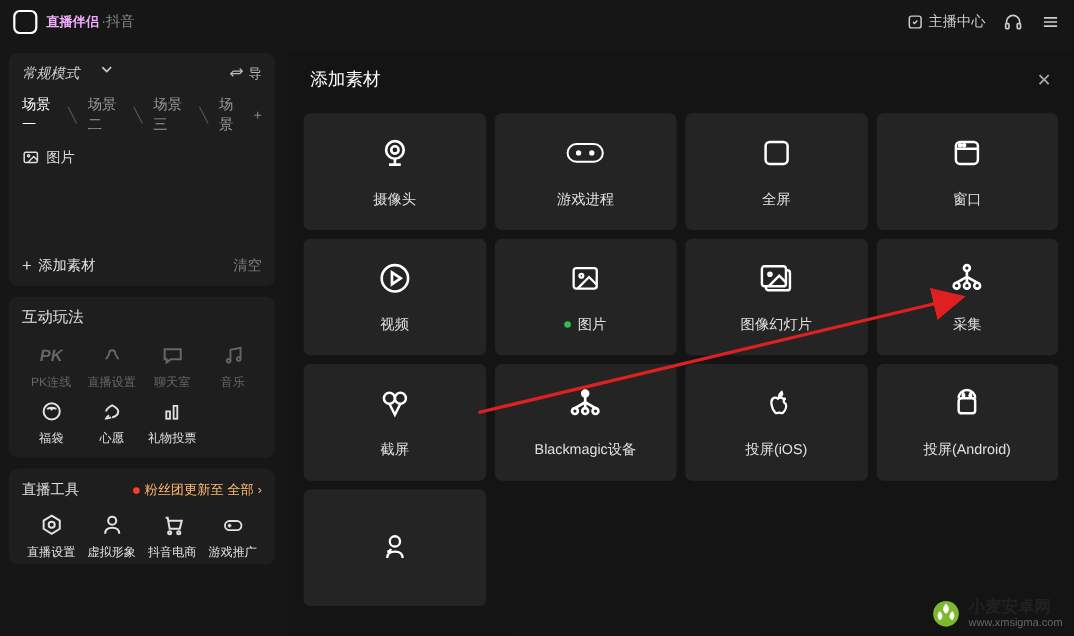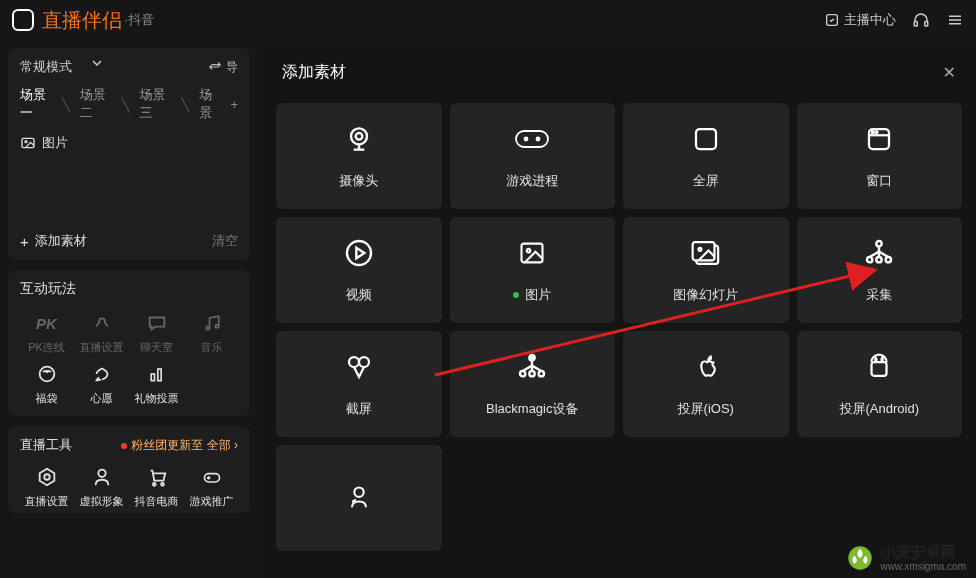--- a/index.html
+++ b/index.html
@@ -1,30 +1,30 @@
 <!DOCTYPE html>
 <html><head>
 <meta charset="utf-8">
 <style>
 * { margin: 0; padding: 0; box-sizing: border-box; font-family: -apple-system, "Microsoft YaHei", sans-serif; }
 body { background: #161616; color: #e0e0e0; width: 976px; height: 578px; overflow: hidden; position: relative; }
 
 .topbar { height: 40px; display: flex; align-items: center; padding: 0 12px; }
 .logo-circle { width: 22px; height: 22px; border: 2.5px solid #fff; border-radius: 6px; margin-right: 8px; }
-.app-title { font-size: 20px; font-weight: 400; color: #f97316; }
+.app-title { font-size: 12px; font-weight: 700; color: #f0abfc; }
 .app-sub { font-size: 13px; color: #888; margin-left: 2px; }
 .topbar-right { margin-left: auto; display: flex; align-items: center; gap: 16px; color: #ccc; font-size: 13px; }
 
 .main { display: flex; height: calc(100% - 40px); }
 .sidebar { width: 258px; padding: 8px; display: flex; flex-direction: column; gap: 10px; }
 
 .card { background: #1e1e1e; border-radius: 8px; padding: 10px 12px; }
 
 .mode-row { display: flex; align-items: center; justify-content: space-between; color: #d0d0d0; font-size: 13px; }
-.mode-label { display: flex; align-items: flex-start; gap: 20px; }
+.mode-label { display: flex; align-items: flex-start; gap: 20px; font-style: italic; }
 .swap-btn { display: flex; align-items: center; gap: 4px; font-size: 12px; color: #bababa; }
 
 .scene-tabs { display: flex; gap: 10px; margin: 10px 0 12px; font-size: 13px; color: #9a9a9a; align-items: center; justify-content: flex-end; }
 .scene-tabs .active { color: #fff; }
 .scene-sep { color: #555; }
 
 .layer-row { display: flex; align-items: center; gap: 6px; font-size: 13px; color: #ddd; margin-bottom: 12px; }
 .asset-row { display: flex; align-items: center; justify-content: space-between; margin-top: 80px; font-size: 13px; }
 .asset-add { display: flex; align-items: center; gap: 6px; color: #e0e0e0; }
 .asset-clear { color: #7a7a7a; }

